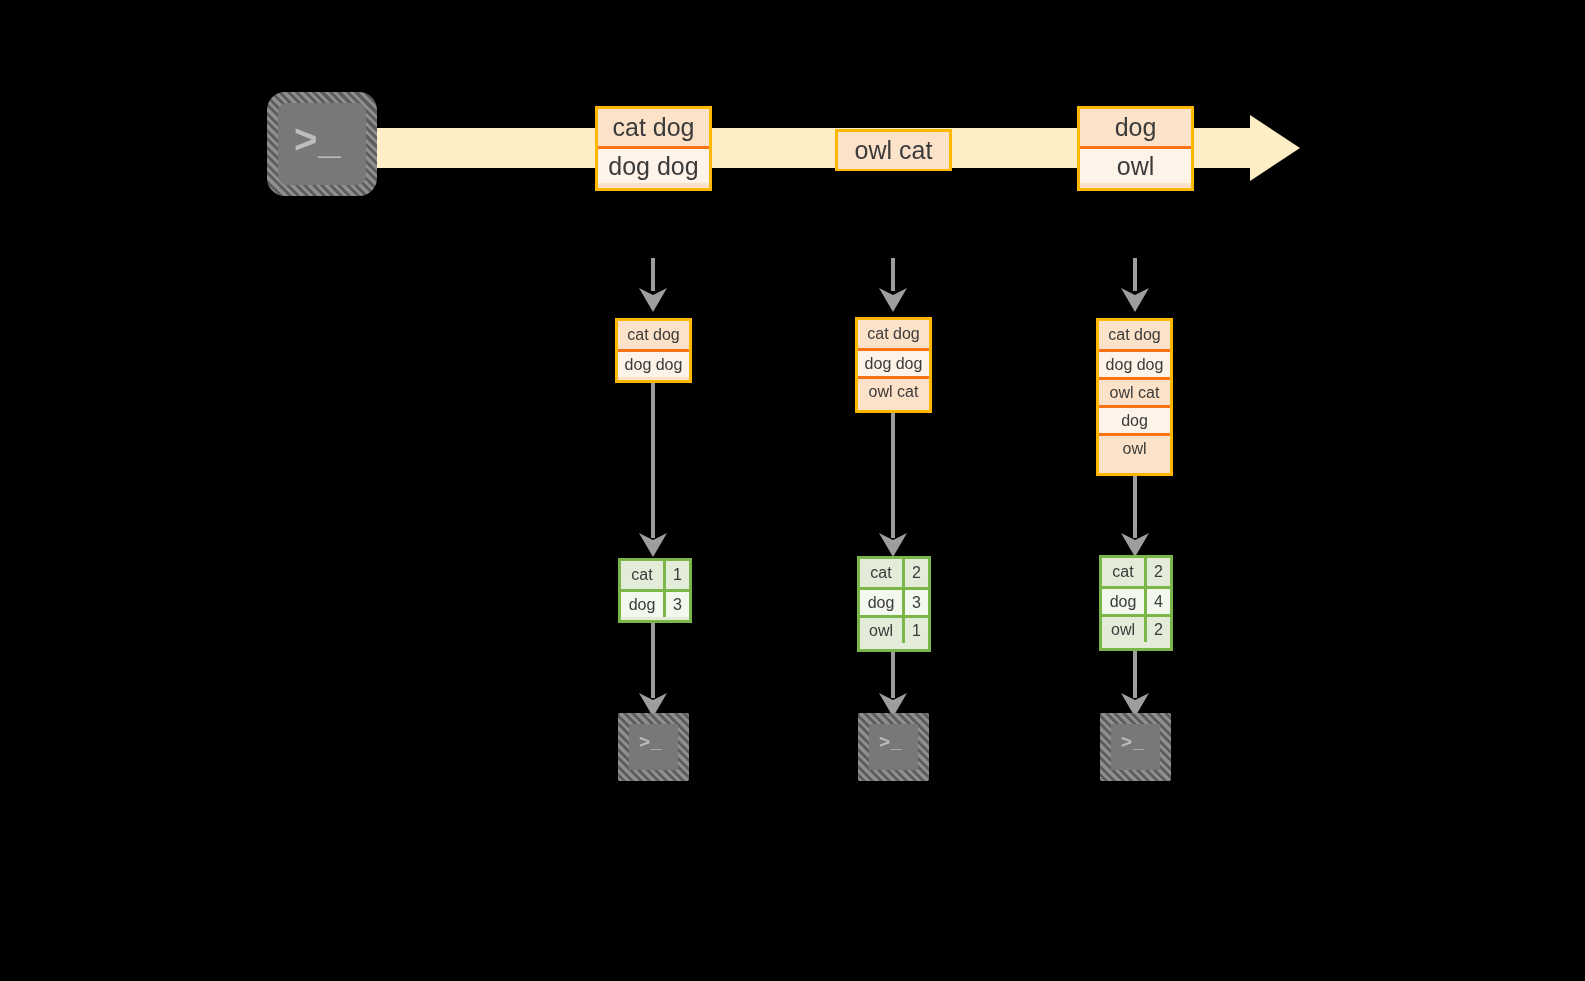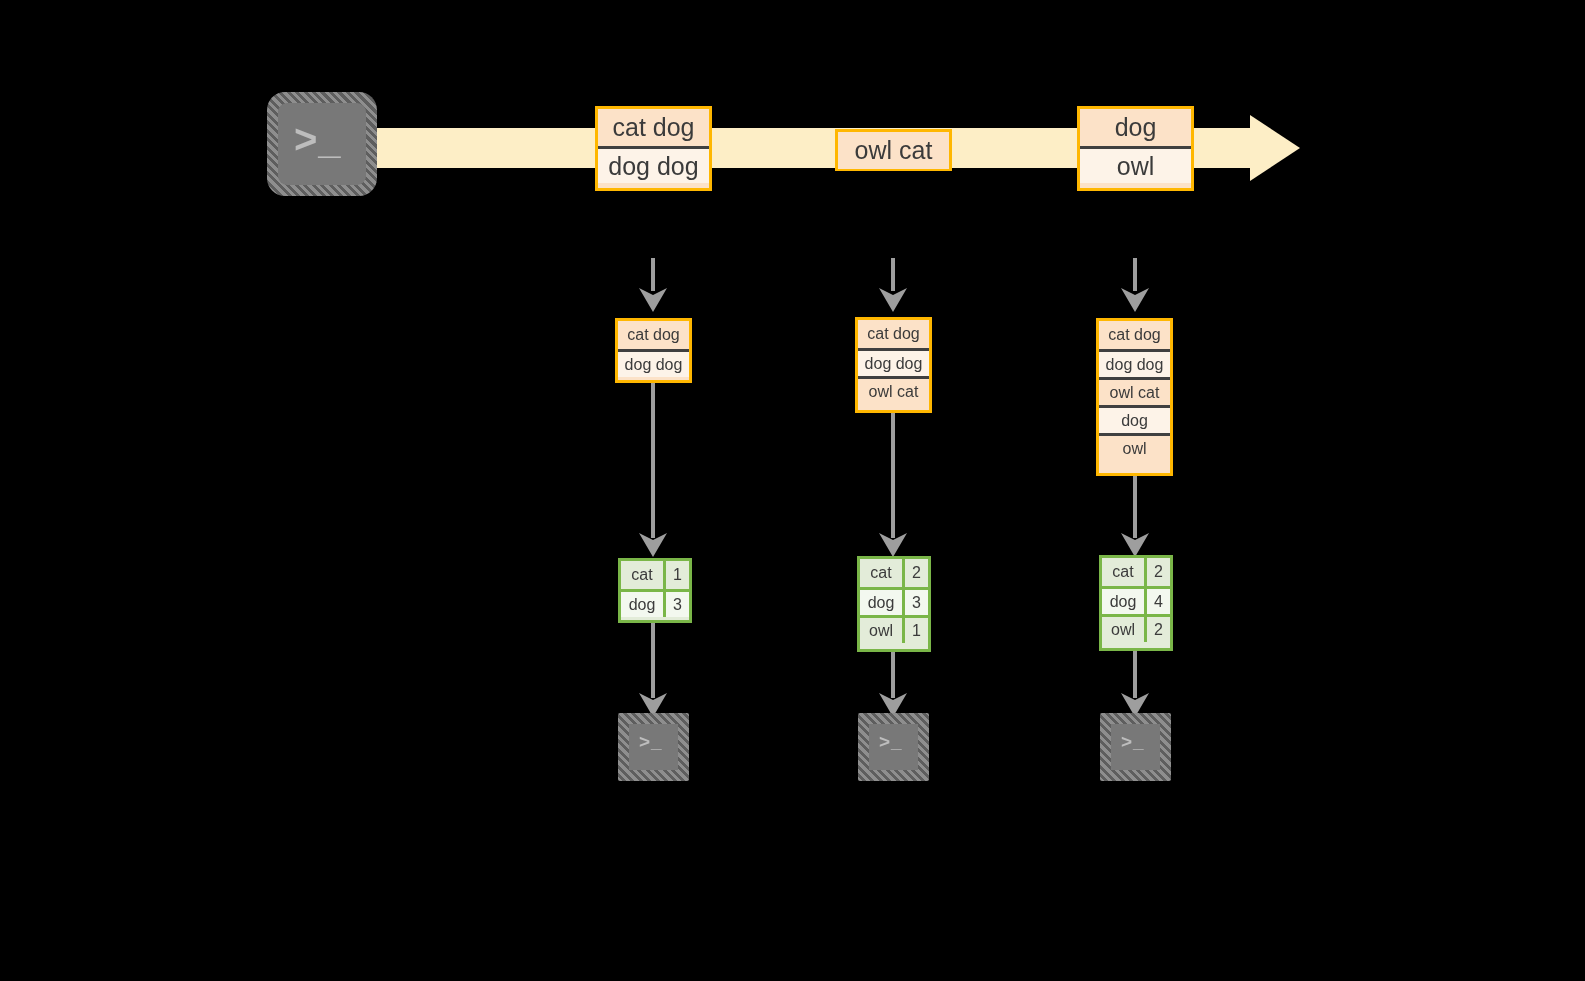--- a/index.html
+++ b/index.html
@@ -84,21 +84,21 @@
   .msg-row {
     box-sizing: border-box;
     display: flex;
     align-items: center;
     justify-content: center;
     color: #3b3b3b;
     white-space: nowrap;
     background: #fce2c8;
   }
   .msg-row.alt { background: #fdf3e8; }
-  .msg-row + .msg-row { border-top: 3px solid #404040; text-align: right; }
+  .msg-row + .msg-row { border-top: 3px solid #f97316; text-align: right; }
 
   .msg-box.big .msg-row { height: 37px; font-size: 25px; }
   .msg-box.small .msg-row { height: 28px; font-size: 16px; }
 
   
   .res-box {
     position: absolute;
     box-sizing: border-box;
     border: 3px solid #7ab648;
     background: #e3ecd9;

